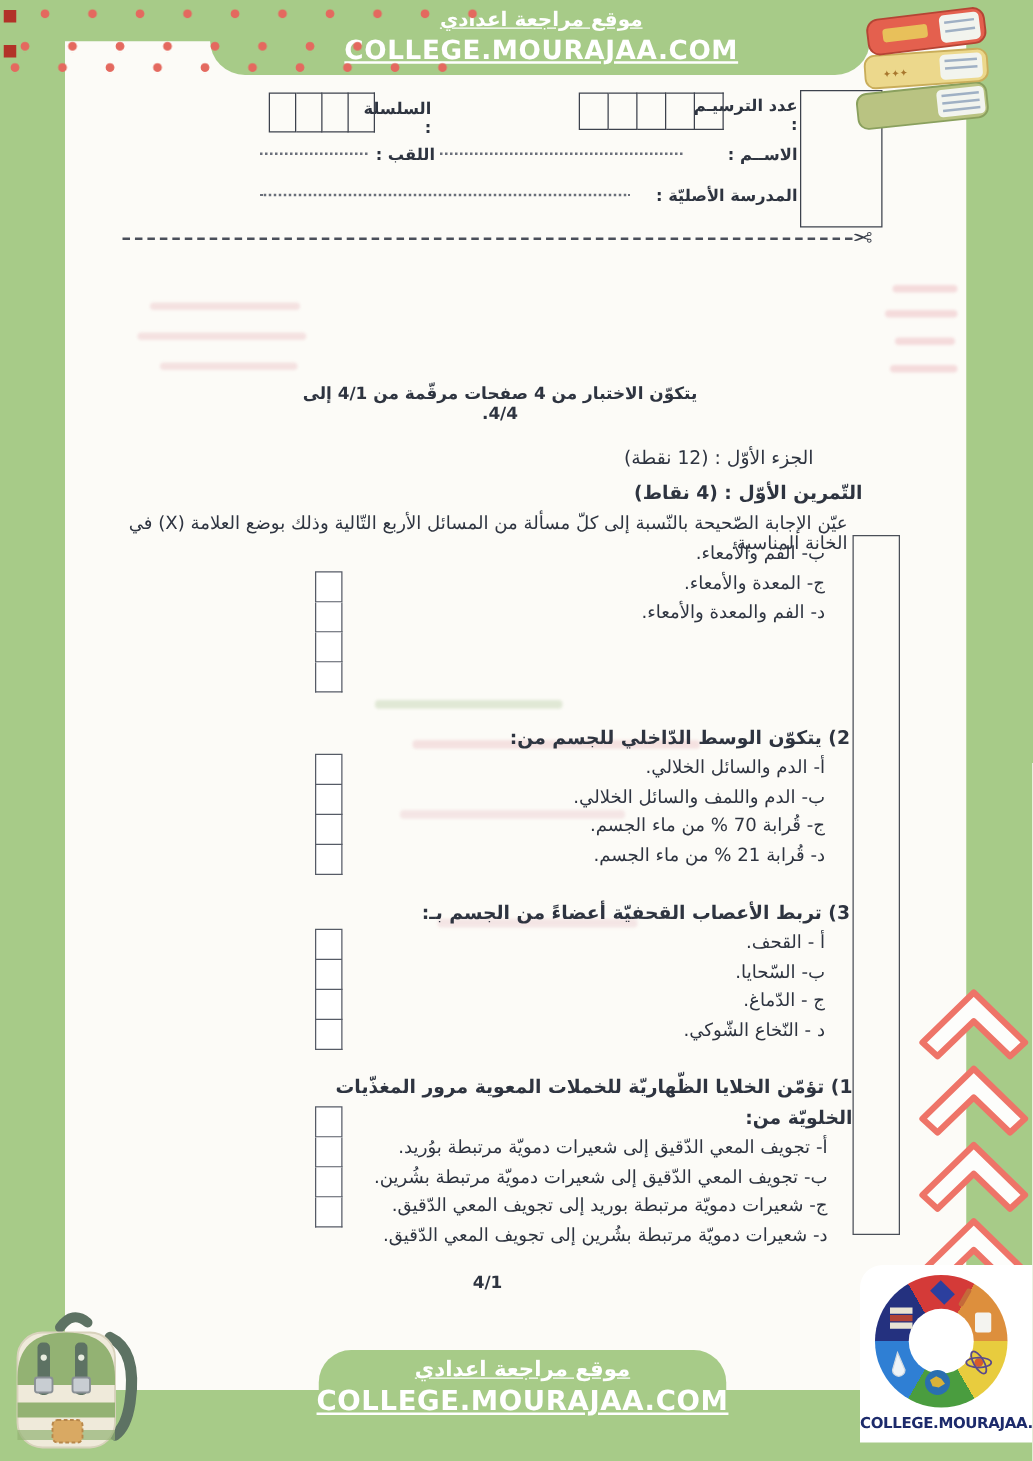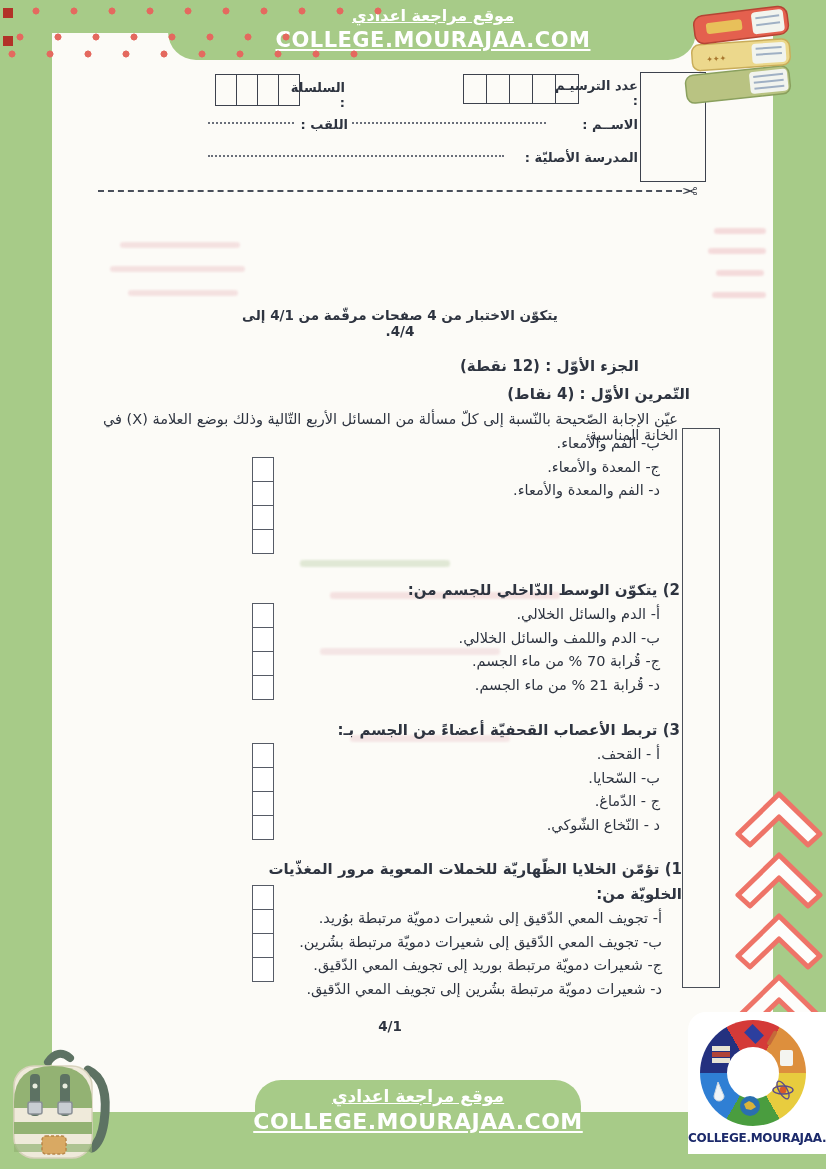--- a/index.html
+++ b/index.html
@@ -179,21 +179,21 @@
   </div>
   <div class="abs tcell" style="left:254px;top:240px;width:299px;height:36px;"></div>
   <div class="abs tcell" style="left:97px;top:240px;width:158px;height:36px;">
     <div style="position:absolute;left:52px;top:0;width:0;height:34px;border-left:1.5px solid #3d424d;"></div>
     <div style="position:absolute;left:0;top:0;width:52px;height:34px;"></div>
     <div style="position:absolute;left:53px;top:0;width:103px;height:34px;"></div>
   </div>
 
   <div class="abs extxt" style="left:235px;top:281px;width:330px;text-align:center;font-size:13.5px;font-weight:bold;">يتكوّن الاختبار من 4 صفحات مرقّمة من 4/1 إلى 4/4.</div>
 
-  <div class="abs extxt" style="left:460px;top:331px;width:230px;text-align:left;font-size:15px;font-weight:bold;">الجزء الأوّل : (12 نقطة)</div>
+  <div class="abs extxt" style="left:460px;top:331px;width:230px;text-align:center;font-size:15px;font-weight:normal;">الجزء الأوّل : (12 نقطة)</div>
   <div class="abs extxt" style="left:460px;top:359px;width:230px;text-align:right;font-size:15px;font-weight:bold;">التّمرين الأوّل : (4 نقاط)</div>
   <div class="abs extxt" style="left:86px;top:385px;width:592px;text-align:right;font-size:14.5px;font-weight:normal;">عيّن الإجابة الصّحيحة بالنّسبة إلى كلّ مسألة من المسائل الأربع التّالية وذلك بوضع العلامة (X) في الخانة المناسبة.</div>
 
   <div class="abs" id="margin-box"></div>
 
   <div class="abs question" style="left:250px;top:432px;width:430px;">
     <div class="q-opt">ب- الفم والأمعاء.</div>
     <div class="q-opt">ج- المعدة والأمعاء.</div>
     <div class="q-opt">د- الفم والمعدة والأمعاء.</div>
     <div class="chk-stack" style="top:25px;">

